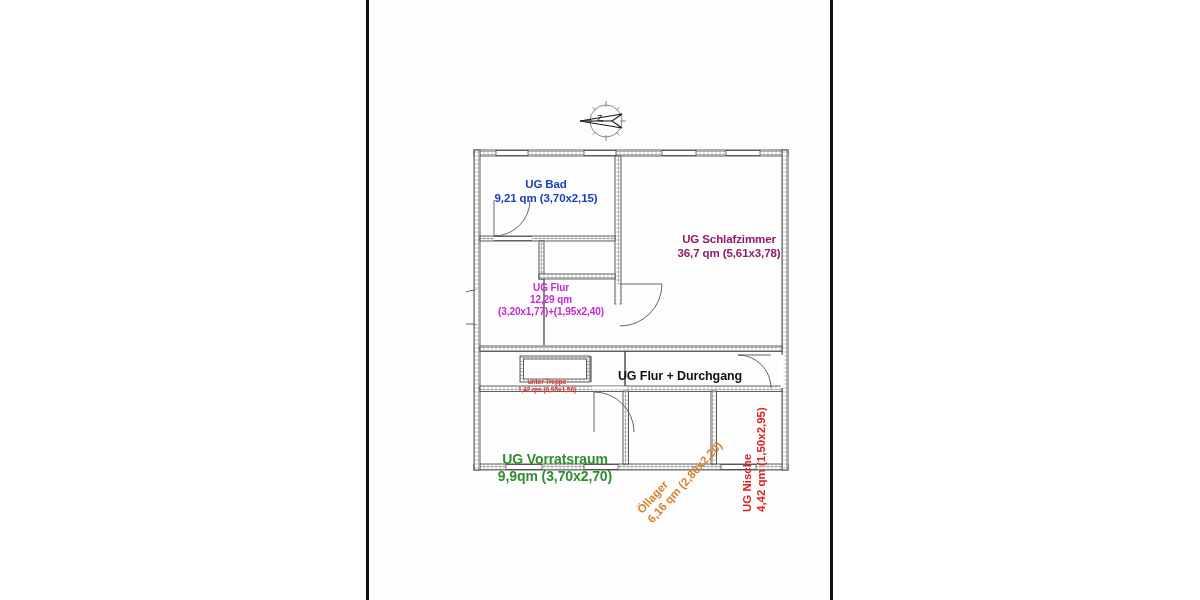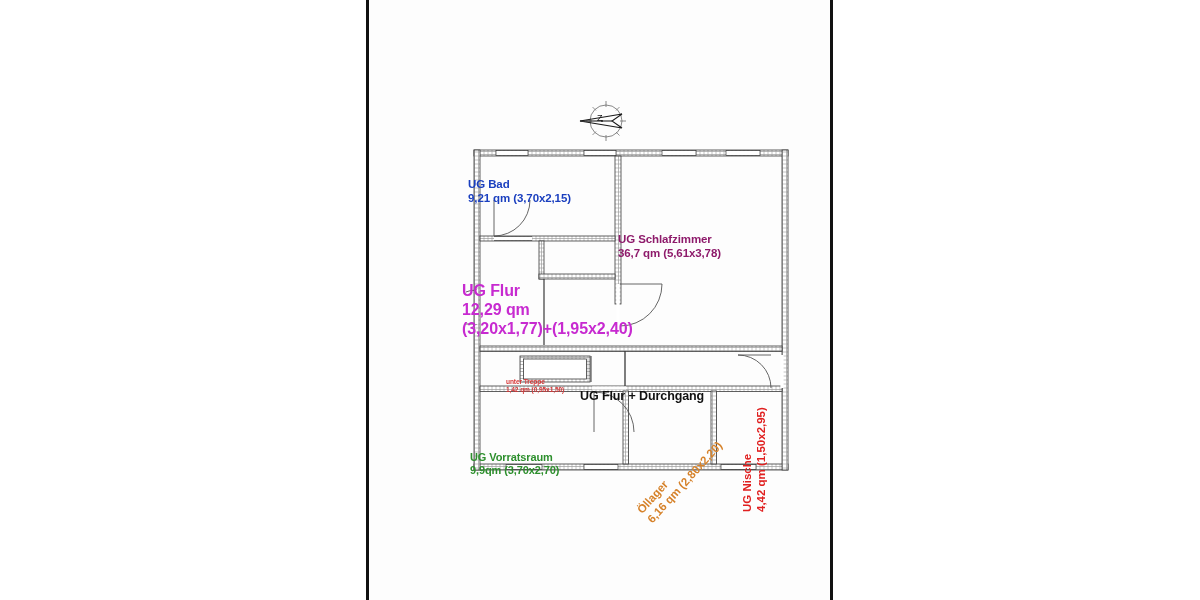--- a/index.html
+++ b/index.html
@@ -48,31 +48,31 @@
     height: 450px;
   }
   #plan svg { display: block; }
 
   
   .lbl {
     position: absolute;
     font-family: "Liberation Sans", sans-serif;
     font-weight: bold;
     line-height: 1.18;
-    text-align: left;
+    text-align: center;
     white-space: nowrap;
     letter-spacing: -0.1px;
   }
   .lbl .ln { display: block; }
 
   .lbl-bad          { color: #1a3fbf; font-size: 11.5px; left: 468px; top: 178px; width: 156px; }
-  .lbl-schlaf       { color: #8e1b6b; font-size: 11.5px; left: 618px; top: 233px; width: 170px; }
-  .lbl-flur         { color: #c72ad0; font-size: 16px; left: 462px; top: 282px; width: 178px; }
-  .lbl-vorrat       { color: #2d8f2d; font-size: 11px; left: 470px; top: 451px; width: 170px; }
-  .lbl-durchgang    { color: #101010; font-size: 12.5px; left: 580px; top: 369px; width: 200px; margin-top: 20px; }
+  .lbl-schlaf       { color: #8e1b6b; font-size: 11.5px; left: 644px; top: 233px; width: 170px; }
+  .lbl-flur         { color: #c72ad0; font-size: 10px; left: 462px; top: 282px; width: 178px; }
+  .lbl-vorrat       { color: #2d8f2d; font-size: 14px; left: 470px; top: 451px; width: 170px; }
+  .lbl-durchgang    { color: #101010; font-size: 12.5px; left: 580px; top: 369px; width: 200px; }
   .lbl-treppe       { color: #d63838; font-size: 6.6px;  left: 506px; top: 378px; width: 82px; }
 
   .lbl-rot90 {
     position: absolute;
     font-family: "Liberation Sans", sans-serif;
     font-weight: bold;
     font-size: 11.5px;
     line-height: 1.2;
     white-space: nowrap;
     color: #e02020;

